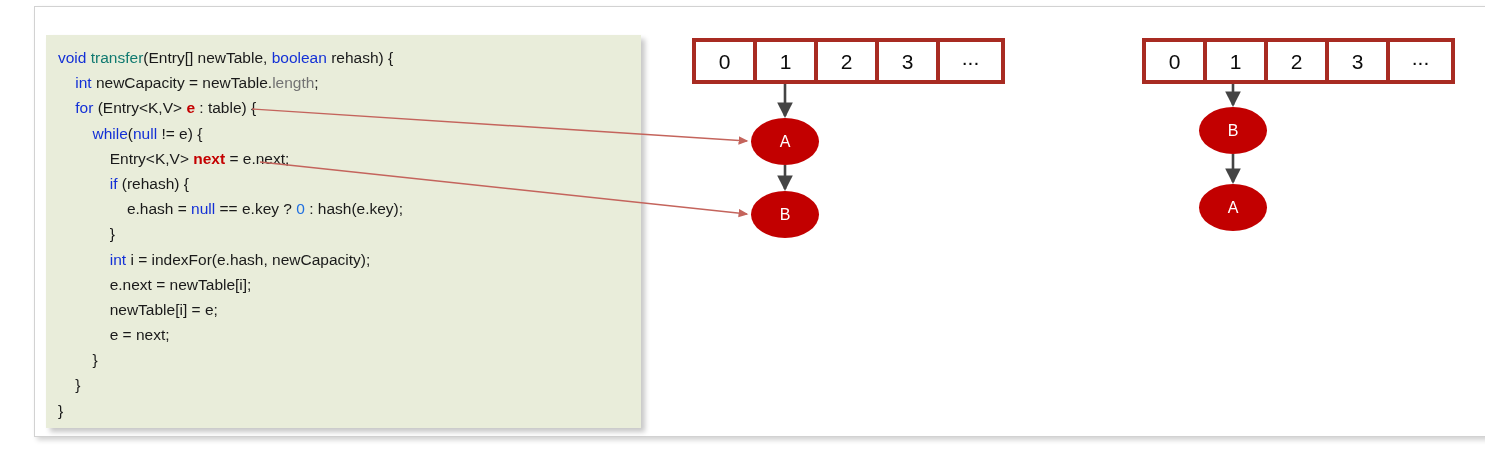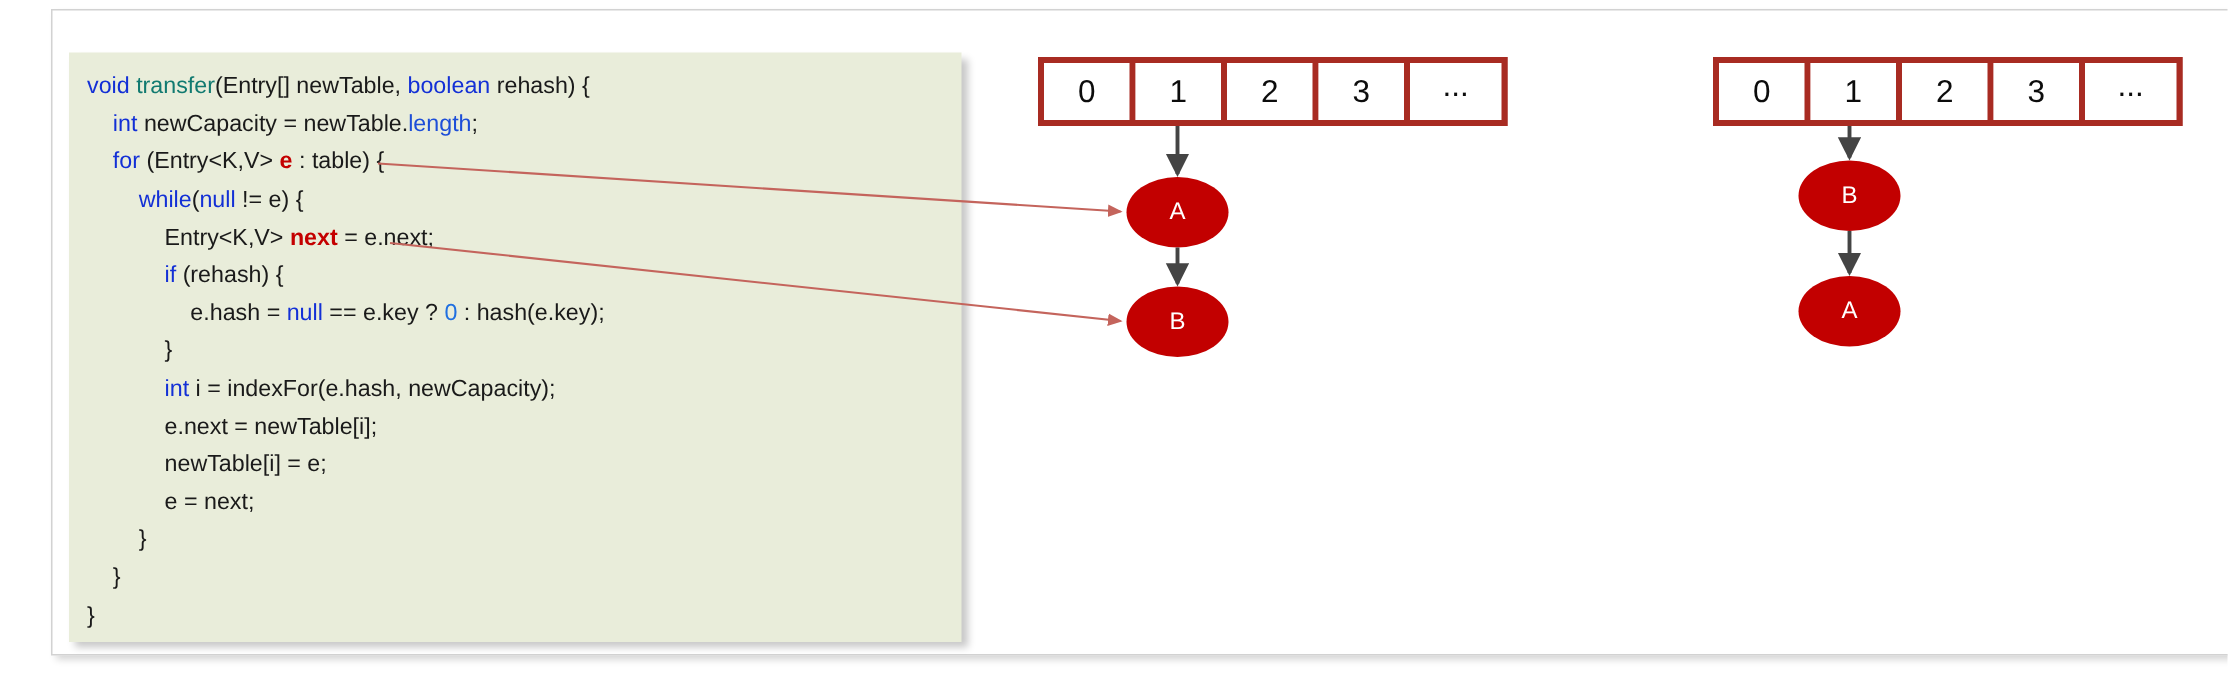--- a/index.html
+++ b/index.html
@@ -51,21 +51,21 @@
     font-size: 15.5px;
     line-height: 25.2px;
     color: #1a1a1a;
     white-space: pre;
   }
 
   .code-line { white-space: pre; height: 25.2px; }
 
   .kw   { color: #1330d6; }          
   .fn   { color: #117a70; }          
-  .prop { color: #1d4ed8; }          
+  .prop { color: #737373; }          
   .num  { color: #1f6fe0; }          
   .var  { color: #c40000; font-weight: bold; }  
 
   
   .bucket-table {
     position: absolute;
     border: 4px solid #a82b22;
     background: #a82b22;
     box-sizing: border-box;
     display: flex;

